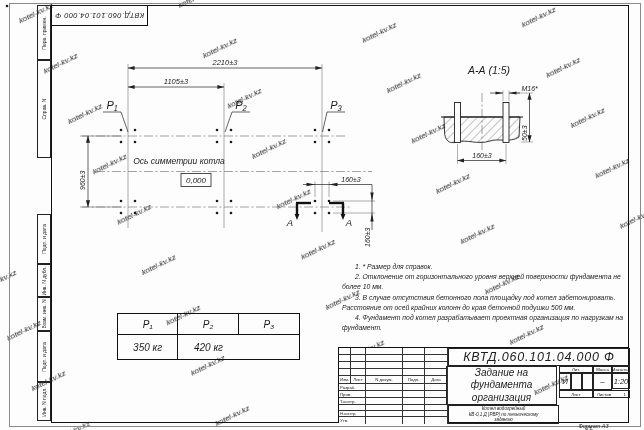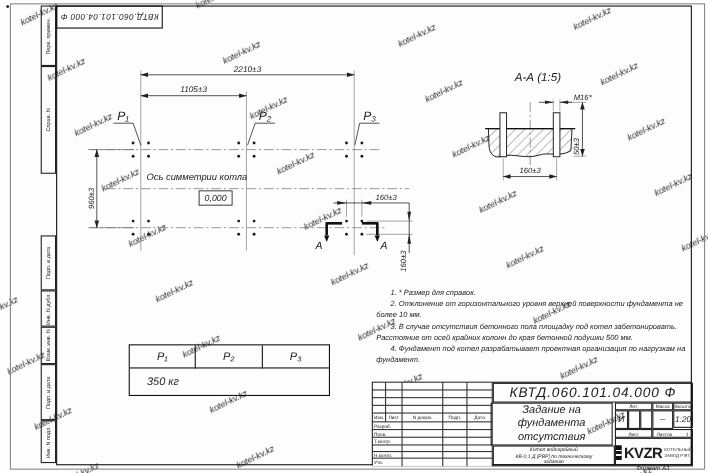--- a/index.html
+++ b/index.html
@@ -209,20 +209,21 @@
     <p>2. Отклонение от горизонтального уровня верхней поверхности фундамента не более 10 мм.</p>
     <p>3. В случае отсутствия бетонного пола площадку под котел забетонировать. Расстояние от осей крайних колонн до края бетонной подушки 500 мм.</p>
     <p>4. Фундамент под котел разрабатывает проектная организация по нагрузкам на фундамент.</p>
   </div>
 
   <div id="ltable" class="abs it">
     <div class="hc ctr">P₁</div>
     <div class="hc ctr">P₂</div>
     <div class="hc ctr">P₃</div>
     <div class="vc ctr">350 кг</div>
+    <div class="vc ctr">420 кг</div>
   </div>
 
   <div id="tblock" class="abs">
 
     <div id="lgrid">
       <div></div>
         <div></div>
         <div></div>
         <div></div>
         <div></div>
@@ -270,21 +271,21 @@
         <div></div>
         <div></div>
         <div></div>
     </div>
 
     <div class="c it" style="left:109px;top:0;width:182px;height:18px;font-size:12.5px;letter-spacing:.8px;">КВТД.060.101.04.000  Ф</div>
 
     <div class="c it" style="left:107px;top:18px;width:111px;height:39px;font-size:10px;line-height:1.25;flex-direction:column;">
       <div>Задание на</div>
       <div>фундамента</div>
-      <div>отсутствия</div>
+      <div>организация</div>
     </div>
 
     <div class="c it" style="left:109px;top:57px;width:111px;height:19px;font-size:4.6px;line-height:1.3;flex-direction:column;">
       <div>Котел водогрейный</div>
       <div>КВ-0,1 Д [РВР] по техническому</div>
       <div>заданию</div>
     </div>
 
     <div class="c" style="left:220px;top:18px;width:34px;height:7px;font-size:4.3px;">Лит.</div>
     <div class="c" style="left:254px;top:18px;width:19px;height:7px;font-size:4.3px;">Масса</div>
@@ -294,26 +295,17 @@
     <div class="c" style="left:243px;top:25px;width:11px;height:17px;"></div>
     <div class="c it" style="left:254px;top:25px;width:19px;height:17px;font-size:8px;">–</div>
     <div class="c it" style="left:273px;top:25px;width:18px;height:16px;font-size:7.5px;">1:20</div>
 
     <div class="c" style="left:220px;top:42px;width:34px;height:8px;font-size:4.3px;">Лист</div>
     <div class="c" style="left:254px;top:42px;width:37px;height:8px;font-size:4.3px;justify-content:space-between;padding:0 3px;">
       <span>Листов</span>
       <span>1</span>
     </div>
 
-    <div class="c" style="left:220px;top:50px;width:71px;height:26px;gap:2px;">
-      <span style="width:7px;height:13px;background:#111;display:inline-block;
-            background-image:linear-gradient(#111 30%,#fdfdfd 30%,#fdfdfd 38%,#111 38%,#111 62%,#fdfdfd 62%,#fdfdfd 70%,#111 70%);"></span>
-      <span style="font-weight:bold;font-size:13.5px;letter-spacing:-.5px;">KVZR</span>
-      <span style="font-size:4px;line-height:1.3;text-align:left;color:#333;">
-        <span style="display:block;">КОТЕЛЬНЫЙ</span>
-        <span style="display:block;">ЗАВОД РЭП</span>
-      </span>
-    </div>
   </div>
 
   <div id="fmt" class="abs it">Формат А3</div>
 
 </div>
 
 </body></html>

